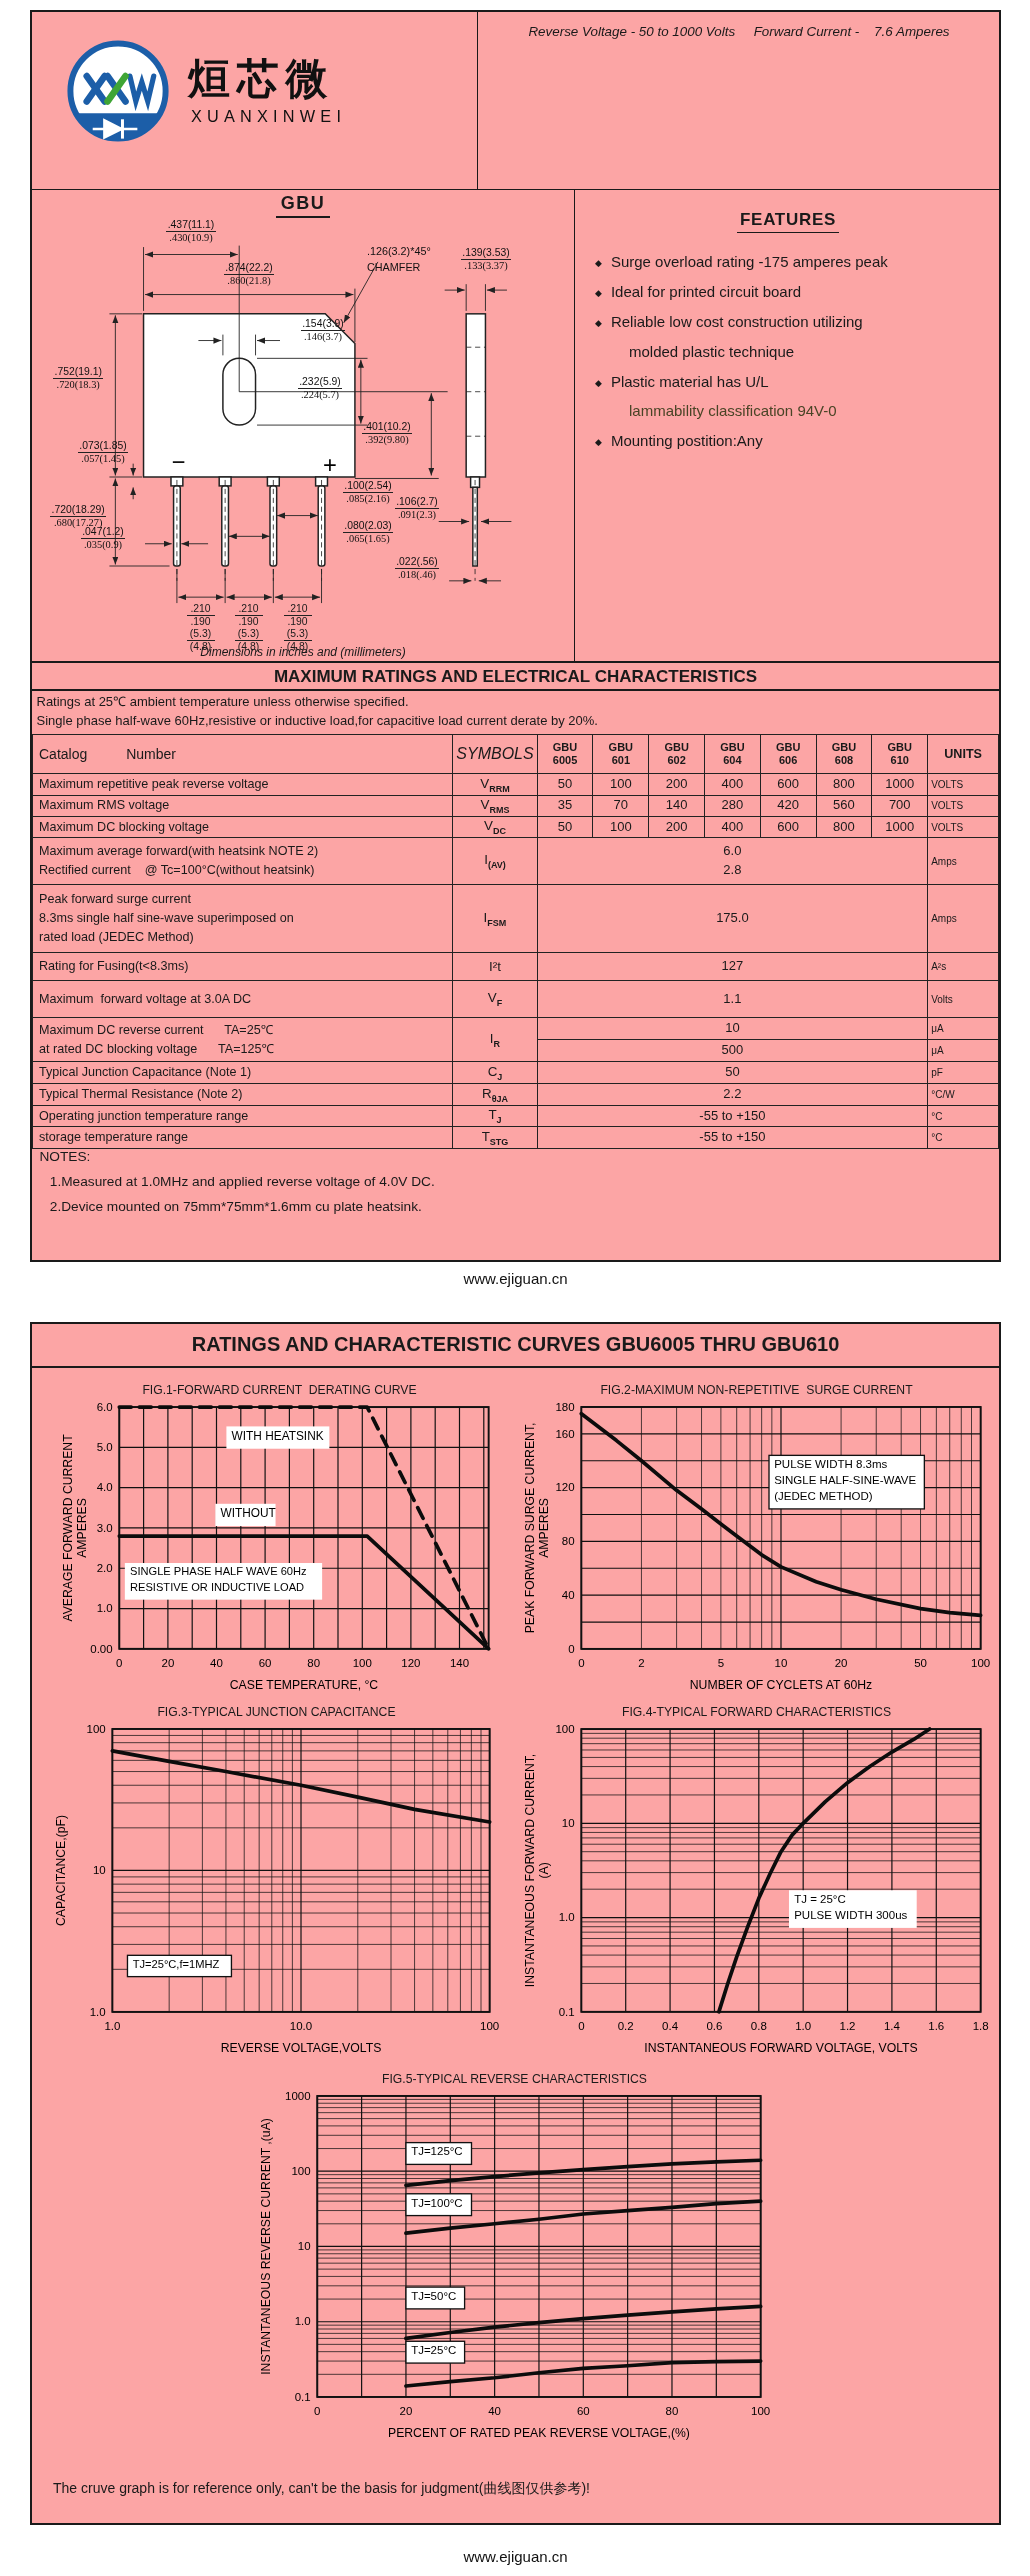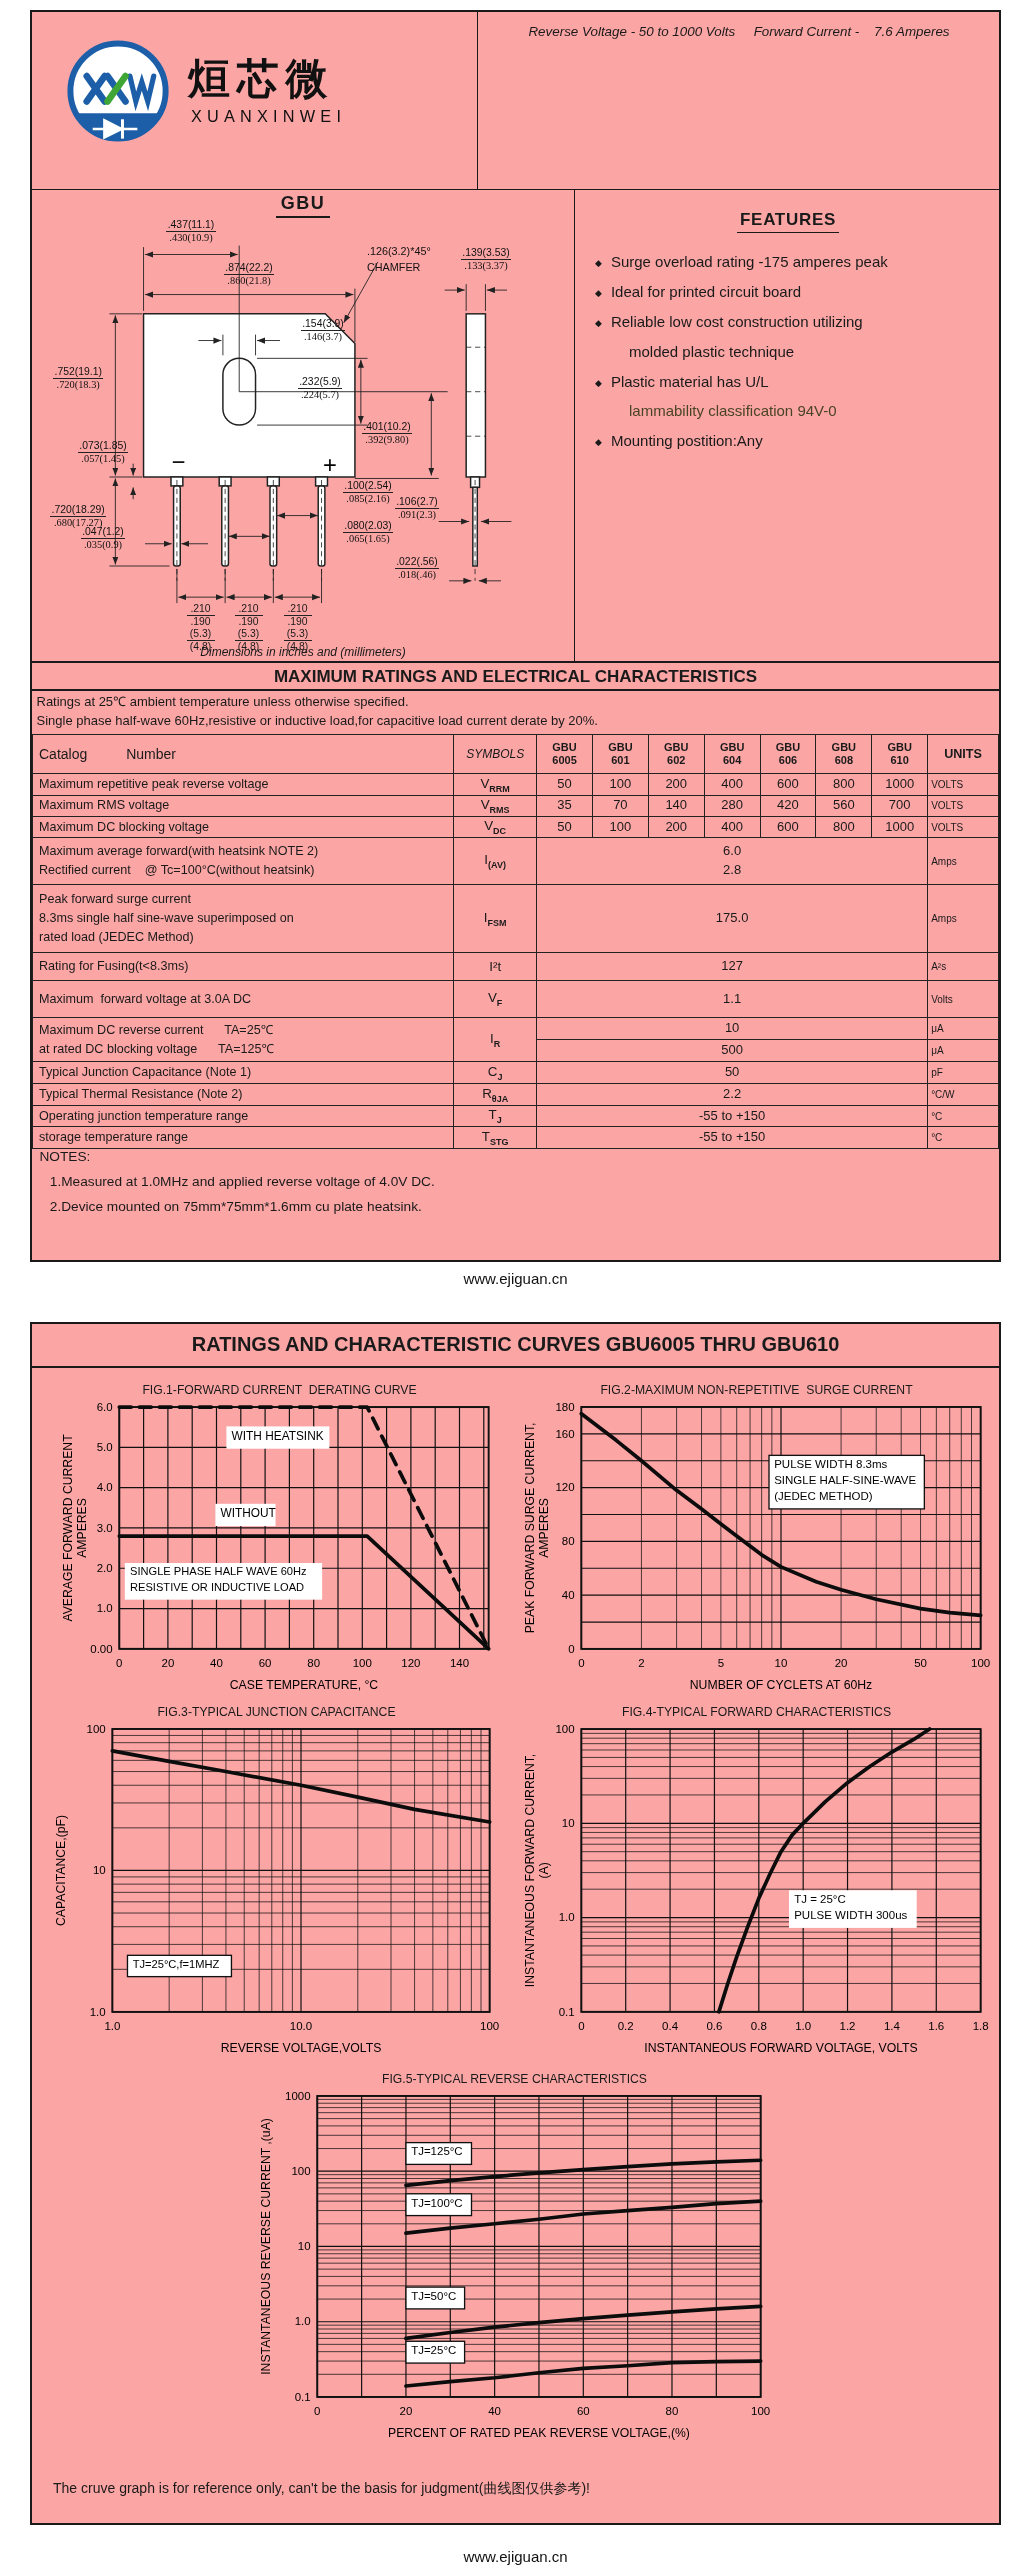--- a/index.html
+++ b/index.html
@@ -57,21 +57,21 @@
     text-align:center;font-weight:bold;font-size:17px;line-height:28px;box-sizing:border-box;}
   #ratings-notes{position:absolute;top:681px;left:4.5px;right:3px;font-size:13px;line-height:1.45;}
   #ratings-table{position:absolute;top:722px;left:0;border-collapse:collapse;table-layout:fixed;}
   #ratings-table td{border:1.5px solid #222;padding:0.7px 3px;overflow:hidden;}
   .td-label{font-size:12.6px;text-align:left;padding-left:6px !important;white-space:pre-wrap;line-height:1.5;}
   .td-sym{font-size:13.4px;text-align:center;}
   .td-sym sub{font-size:9px;font-weight:bold;}
   .td-val{font-size:13px;text-align:center;line-height:1.45;}
   .td-unit{font-size:10px;text-align:left;}
   .td-head{font-size:11px;font-weight:bold;text-align:center;line-height:1.2;}
-  .td-symhead{font-size:12px;font-style:italic;text-align:center;}
+  .td-symhead{font-size:16px;font-style:italic;text-align:center;}
   .td-unithead{font-size:12.6px;font-weight:bold;text-align:center;}
   #notes-block{position:absolute;top:1137px;left:7.4px;font-size:13.7px;}
   #notes-block .nt{margin-top:9.6px;margin-left:10.4px;}
   .site-footer{position:absolute;left:0;right:0;text-align:center;font-size:15px;color:#111;}
 
   
   #p2-heading{height:42px;border-bottom:2.2px solid var(--ink);text-align:center;font-size:20px;font-weight:bold;line-height:40px;}
   .chart{position:absolute;}
   .chart-title{text-align:center;font-size:12.2px;margin-bottom:0.7px;white-space:pre;}
   #disclaimer{position:absolute;top:1156px;left:21px;font-size:14px;}

